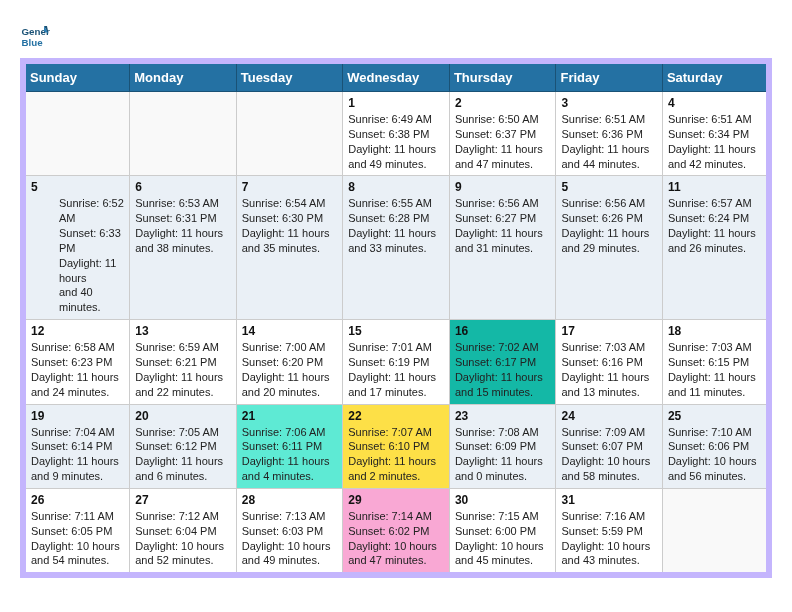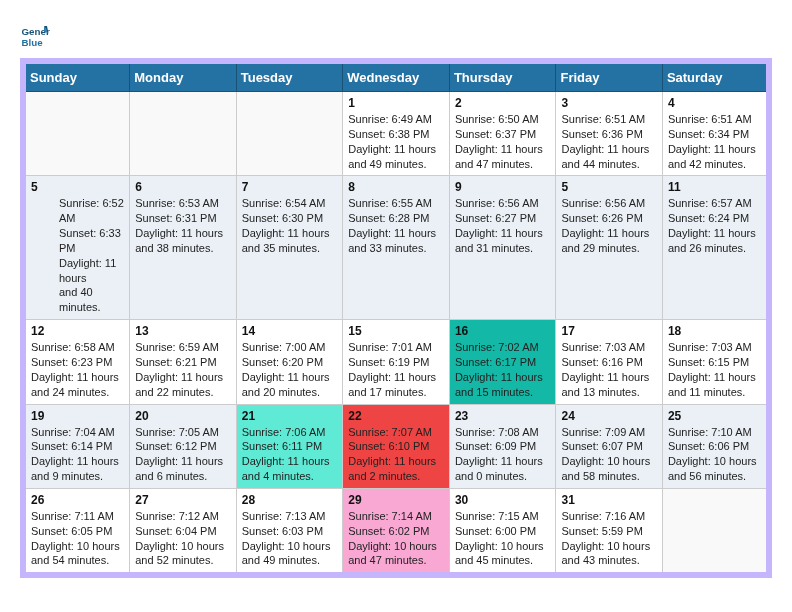--- a/index.html
+++ b/index.html
@@ -281,21 +281,21 @@
 Daylight: 11 hours
 and 6 minutes.</div>
           </td>
           <td style="background: #5eead4;">
             <span class="day-num">21</span>
             <div class="day-info" style="white-space: pre-line;">Sunrise: 7:06 AM
 Sunset: 6:11 PM
 Daylight: 11 hours
 and 4 minutes.</div>
           </td>
-          <td style="background: #ef4444; margin-top: 19px;">
+          <td style="background: #fde047; margin-top: 19px;">
             <span class="day-num">22</span>
             <div class="day-info" style="white-space: pre-line;">Sunrise: 7:07 AM
 Sunset: 6:10 PM
 Daylight: 11 hours
 and 2 minutes.</div>
           </td>
           <td style="background: rgb(234, 240, 246);">
             <span class="day-num">23</span>
             <div class="day-info" style="white-space: pre-line;">Sunrise: 7:08 AM
 Sunset: 6:09 PM

